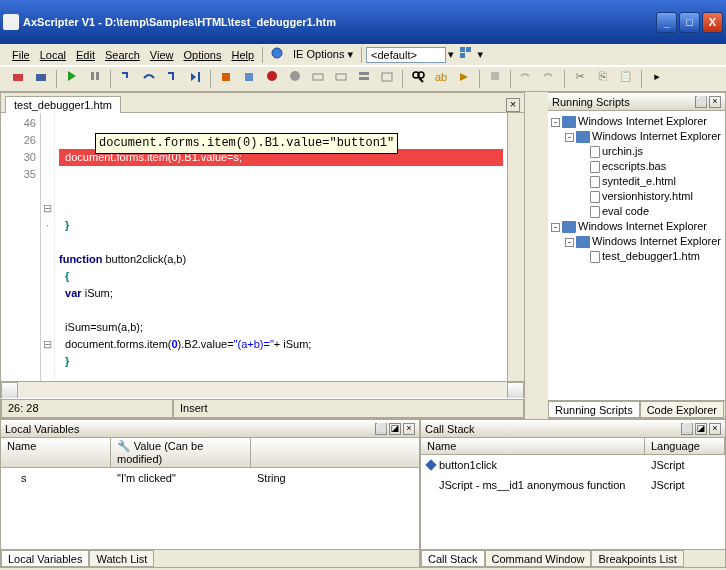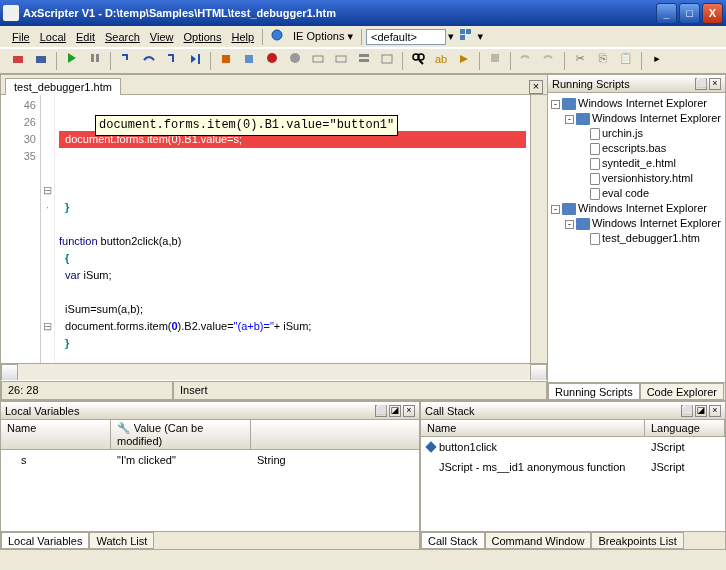--- a/index.html
+++ b/index.html
@@ -1,17 +1,17 @@
 <!DOCTYPE html>
 <html><head>
 <meta charset="utf-8">
 <style>
 *{margin:0;padding:0;box-sizing:border-box;font-family:Tahoma,Arial,sans-serif;font-size:11px;}
 body{width:726px;height:570px;background:#ece9d8;overflow:hidden;}
-.titlebar{height:26px;background:linear-gradient(to bottom,#3a6fd8,#0d3a94);display:flex;align-items:center;padding:0 3px;}
+.titlebar{height:44px;background:linear-gradient(to bottom,#3a6fd8,#0d3a94);display:flex;align-items:center;padding:0 3px;}
 .title-icon{width:16px;height:16px;background:#f0f0f0;border-radius:2px;margin-right:4px;}
 .title-text{color:#fff;font-weight:bold;flex:1;white-space:nowrap;}
 .win-btns{display:flex;gap:2px;}
 .win-btn{width:21px;height:21px;background:linear-gradient(to bottom,#6fa2f0,#2050b0);border:1px solid #1a3a7a;border-radius:3px;color:#fff;text-align:center;line-height:18px;font-weight:bold;cursor:pointer;}
 .win-btn.cl{background:linear-gradient(to bottom,#f07050,#c03010);}
 .menubar{height:22px;background:#ece9d8;display:flex;align-items:center;padding:1px 8px;border-bottom:1px solid #fff;gap:2px;}
 .menu-item{padding:2px 4px;cursor:pointer;}
 .u{text-decoration:underline;}
 .menu-sep{width:1px;height:16px;background:#aca899;margin:0 2px;}
 .def-combo{border:1px solid #7f9db9;background:#fff;padding:1px 4px;width:80px;}
@@ -21,32 +21,32 @@
 .main-area{display:flex;height:327px;}
 .editor-wrap{flex:1;display:flex;flex-direction:column;border:1px solid #aca899;min-width:0;}
 .tab-strip{height:20px;background:#ece9d8;display:flex;align-items:flex-end;padding:0 4px;border-bottom:1px solid #aca899;}
 .tab{background:#fff;border:1px solid #aca899;border-bottom:none;padding:2px 8px;font-size:11px;margin-bottom:-1px;}
 .tab-x{margin-left:auto;width:14px;height:14px;border:1px solid #888;text-align:center;line-height:10px;cursor:pointer;}
 .editor{flex:1;display:flex;background:#fff;font-family:'Courier New',monospace;font-size:13px;overflow:hidden;position:relative;}
 .gutter{width:40px;background:#fff;border-right:1px solid #ccc;text-align:right;padding-right:4px;color:#808080;line-height:17px;padding-top:2px;}
 .fold{width:14px;background:#fff;border-right:1px solid #eee;line-height:17px;text-align:center;color:#888;padding-top:2px;}
 .code{flex:1;line-height:17px;white-space:pre;padding:2px 4px;position:relative;}
 .hl-line{background:#ef4444;color:#fff;display:inline-block;width:100%;}
-.kw{color:#000080;font-weight:normal;}
+.kw{color:#000080;font-weight:bold;}
 .num{color:#0000ff;font-weight:bold;}
 .str{color:#0000ff;}
 .brace{color:#008080;font-weight:bold;}
 .tooltip{position:absolute;background:#ffffe1;border:1px solid #000;padding:1px 3px;font-family:'Courier New',monospace;font-size:12px;top:20px;left:40px;z-index:10;}
 .vscroll{width:17px;background:#ece9d8;border-left:1px solid #aca899;}
 .hscroll{height:17px;background:#ece9d8;border-top:1px solid #aca899;display:flex;}
 .sc-btn{width:17px;height:17px;background:linear-gradient(#fff,#ddd);border:1px solid #aca899;}
 .sc-track{flex:1;background:#f0ede0;}
 .status-strip{height:20px;background:#ece9d8;border-top:1px solid #fff;display:flex;}
 .status-cell{border:1px solid #aca899;padding:2px 6px;background:#ece9d8;}
-.right-panel{width:178px;border:1px solid #aca899;border-left:none;display:flex;flex-direction:column;}
+.right-panel{width:178px;border:1px solid #aca899;border-left:none;display:flex;flex-direction:column;margin-left:23px;}
 .panel-hdr{height:18px;background:linear-gradient(#fff,#dcd8c8);border-bottom:1px solid #aca899;padding:2px 4px;display:flex;align-items:center;}
 .panel-hdr .hdr-btns{margin-left:auto;display:flex;gap:2px;}
 .hdr-btn{width:12px;height:12px;border:1px solid #888;font-size:9px;text-align:center;line-height:9px;cursor:pointer;}
 .tree{flex:1;background:#fff;padding:3px;overflow:hidden;font-size:11px;line-height:15px;}
 .tree-node{white-space:nowrap;}
 .tree-node .tn{display:inline-block;text-align:center;}
 .tree-ind{display:inline-block;}
 .tree-box{display:inline-block;width:9px;height:9px;border:1px solid #888;text-align:center;line-height:7px;font-size:9px;margin-right:2px;}
 .tree-ico{display:inline-block;width:14px;height:12px;background:#5080c0;border-radius:1px;margin-right:2px;vertical-align:middle;}
 .tree-ico.doc{background:#fff;border:1px solid #888;width:10px;}

